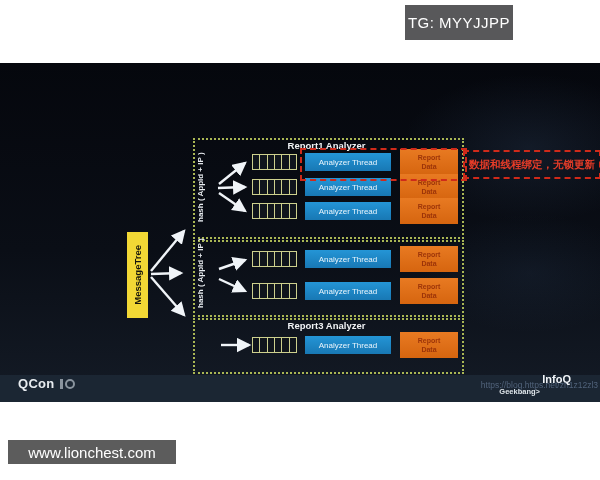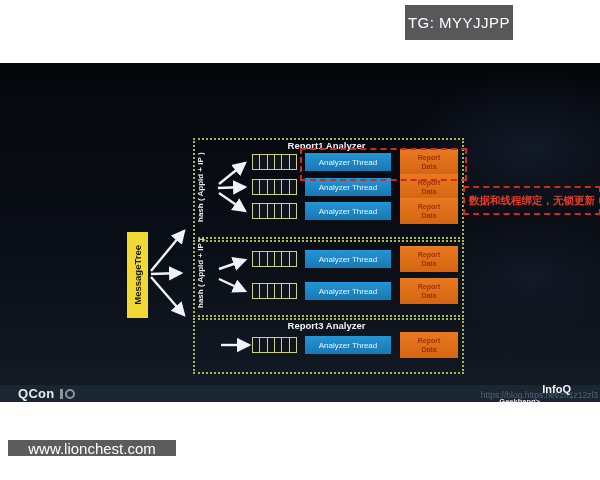--- a/index.html
+++ b/index.html
@@ -68,42 +68,42 @@
   }
   .rd-box div{width:34px;}
   
   .red-rect{
     position:absolute;left:300px;top:85px;width:163px;height:29px;
     border:2px dashed #cf2a1a;
   }
   .annotation{
     position:absolute;left:463px;top:87px;width:134px;height:25px;
     border:2px dashed #cf2a1a;color:#e73c28;font-size:10.5px;font-weight:bold;
-    display:flex;align-items:center;justify-content:center;white-space:nowrap;margin-top:36px;
+    display:flex;align-items:center;justify-content:center;white-space:nowrap;
   }
   
   .arrows{position:absolute;left:0;top:0;width:600px;height:339px;pointer-events:none;}
   
   .footer{
-    position:absolute;left:0;bottom:0;width:600px;height:17px;
+    position:absolute;left:0;bottom:0;width:600px;height:27px;
     background:#1b2633;
   }
   .qcon{
     position:absolute;left:18px;top:1px;display:flex;align-items:center;
     color:#e8ecf0;font-size:13px;font-weight:bold;letter-spacing:.3px;
   }
   .qcon-icon{display:inline-flex;align-items:center;margin-left:5px;}
   .qcon-icon .bar{width:3px;height:10px;background:#8a949e;margin-right:2px;}
   .qcon-icon .globe{width:10px;height:10px;border:2px solid #8a949e;border-radius:50%;box-sizing:border-box;}
   .geekbang{position:absolute;right:60px;top:12px;color:#dfe5ea;font-size:7.5px;font-weight:bold;}
   .infoq{position:absolute;right:29px;top:-2px;color:#f2f5f8;font-size:11px;font-weight:bold;}
   .wm-url{position:absolute;right:2px;top:5px;color:#50627a;font-size:8.5px;}
   
   .site-bar{
-    position:absolute;left:8px;top:440px;width:168px;height:16px;
+    position:absolute;left:8px;top:440px;width:168px;height:24px;
     background:#5c5c5c;color:#ffffff;font-size:15px;
     display:flex;align-items:center;justify-content:center;
   }
 </style>
 </head>
 <body>
 
 <div class="tg-badge">TG: MYYJJPP</div>
 
 <div class="slide">

